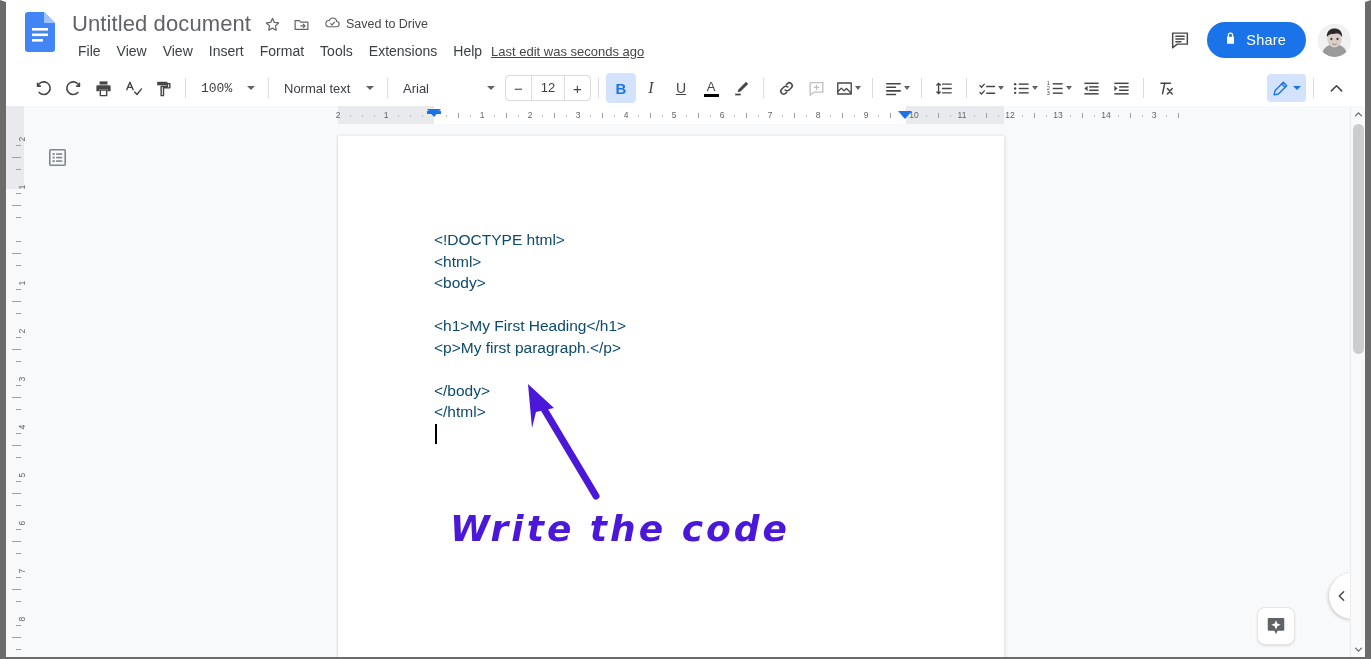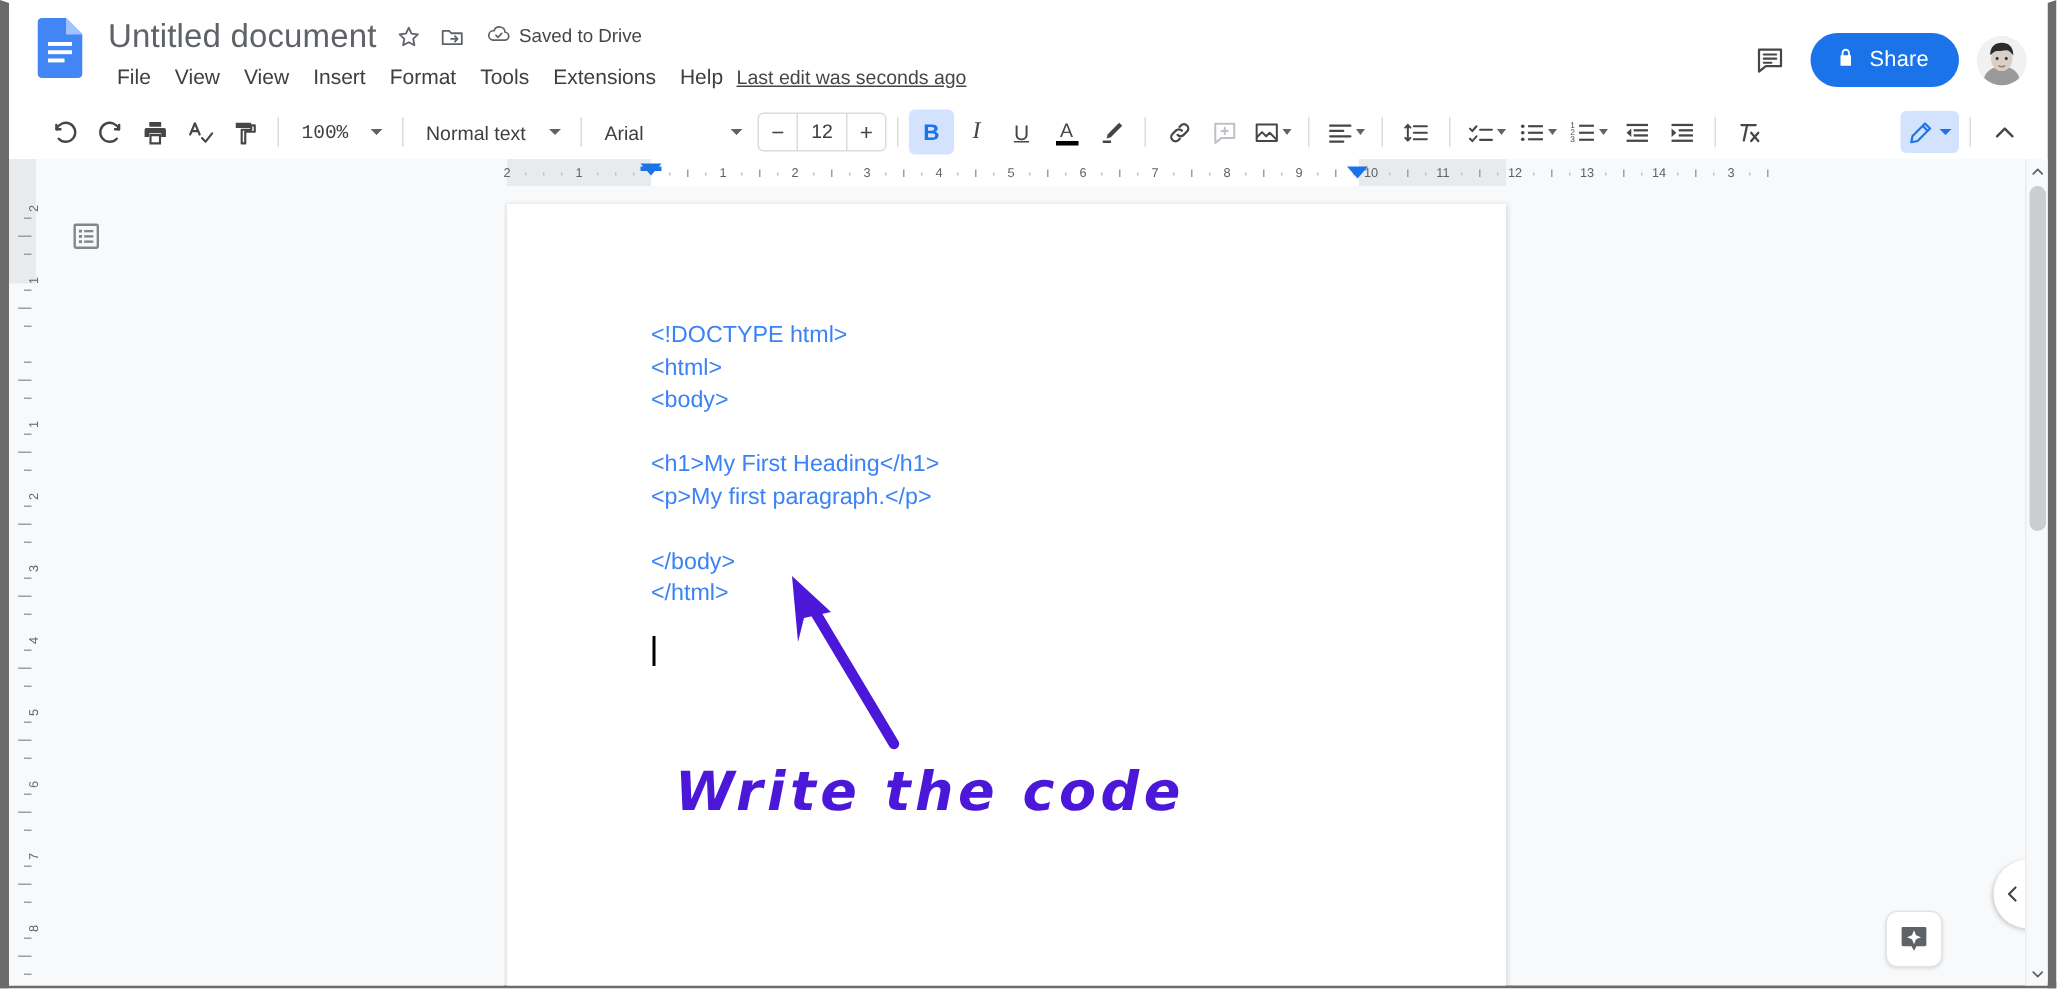--- a/index.html
+++ b/index.html
@@ -266,24 +266,24 @@
     left: 2px;
     top: 30px;
     width: 666px;
     height: 860px;
     background: #ffffff;
     box-shadow: 0 1px 3px 1px rgba(60,64,67,.15);
   }
   .doc-text {
     position: absolute;
     left: 96px;
-    top: 77px;
+    top: 93px;
     font-size: 15.5px;
     line-height: 21.5px;
-    color: #3b82f6;
+    color: #0c4a6e;
     white-space: pre;
     font-family: "Liberation Sans", sans-serif;
   }
   .caret-bar {
     position: absolute;
     left: 97px;
     top: 288px;
     width: 2px; height: 20px;
     background: #000;
   }

